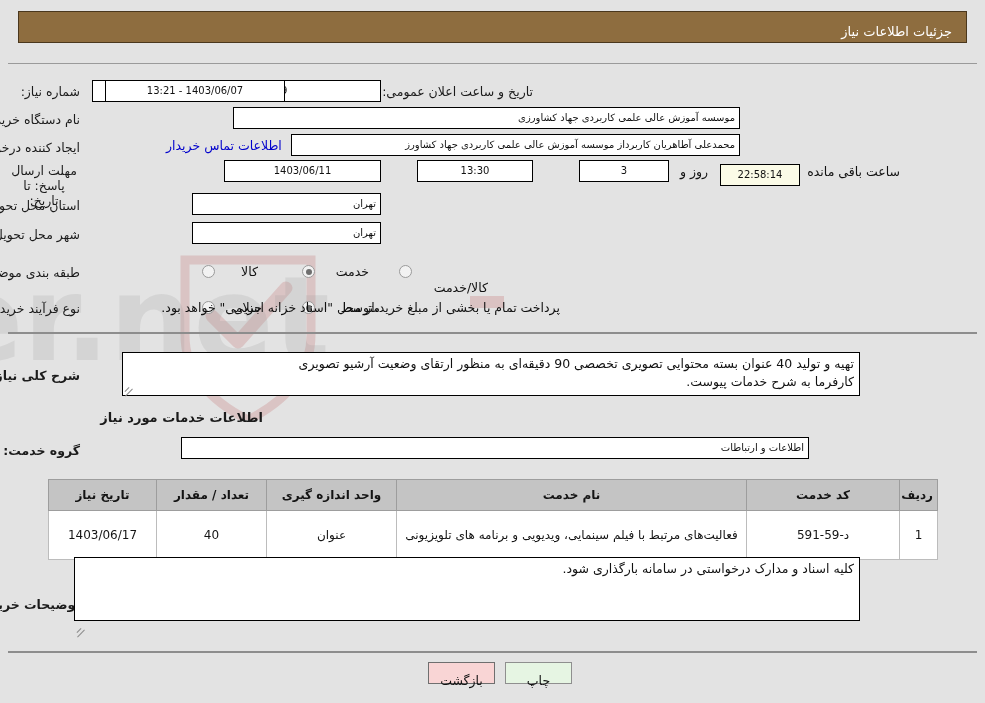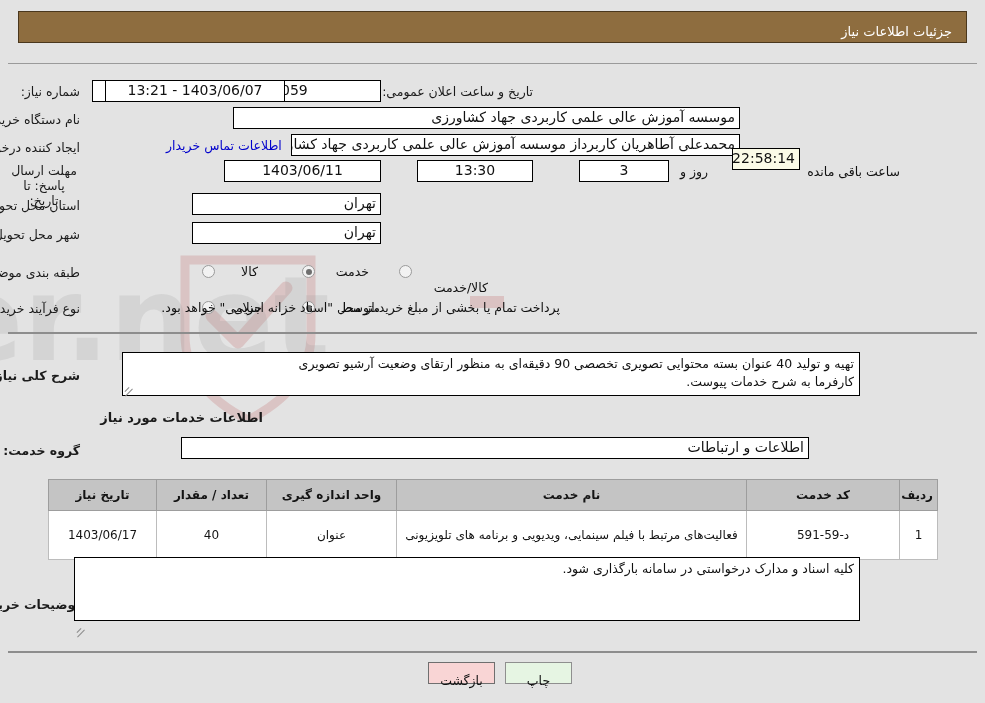--- a/index.html
+++ b/index.html
@@ -75,21 +75,21 @@
     line-height: 15px;
     white-space: nowrap;
   }
   .lbl.wrap { white-space: normal; }
   .fld {
     position: absolute;
     z-index: 3;
     background: #ffffff;
     border: 1px solid #000000;
     box-sizing: border-box;
-    font-size: 14px;
+    font-size: 10px;
     color: #111;
     line-height: 19px;
     padding: 0 4px;
     text-align: right;
     overflow: hidden;
     white-space: nowrap;
   }
   .fld.center { text-align: center; }
   .fld.cream { background: #fbfbe7; }
   .plain {
@@ -264,21 +264,21 @@
   <div class="lbl" style="right:905px; top:140px;">ایجاد کننده درخواست:</div>
   <div class="fld" style="left:291px; top:134px; width:449px; height:22px;">محمدعلی آطاهریان کاربرداز موسسه آموزش عالی علمی کاربردی جهاد کشاورز</div>
   <div class="link" style="left:166px; top:138px;">اطلاعات تماس خریدار</div>
 
   <div class="lbl wrap" style="right:905px; top:163px; width:72px; text-align:center;">مهلت ارسال پاسخ: تا تاریخ:</div>
   <div class="fld center" style="right:604px; top:160px; width:157px; height:22px;">1403/06/11</div>
   <div class="plain" style="right:516px; top:164px;">ساعت</div>
   <div class="fld center" style="right:452px; top:160px; width:116px; height:22px;">13:30</div>
   <div class="fld center" style="right:316px; top:160px; width:90px; height:22px;">3</div>
   <div class="plain" style="right:277px; top:164px;">روز و</div>
-  <div class="fld cream center" style="right:185px; top:148px; width:68px; height:22px;text-align:center;">22:58:14</div>
+  <div class="fld cream center" style="right:185px; top:164px; width:80px; height:22px;text-align:center;">22:58:14</div>
   <div class="plain" style="right:85px; top:164px;">ساعت باقی مانده</div>
 
   <div class="lbl" style="right:905px; top:198px;">استان محل تحویل:</div>
   <div class="fld" style="right:604px; top:193px; width:189px; height:22px;">تهران</div>
 
   <div class="lbl" style="right:905px; top:227px;">شهر محل تحویل:</div>
   <div class="fld" style="right:604px; top:222px; width:189px; height:22px;">تهران</div>
 
   <div class="lbl" style="right:905px; top:265px;">طبقه بندی موضوعی:</div>
 

